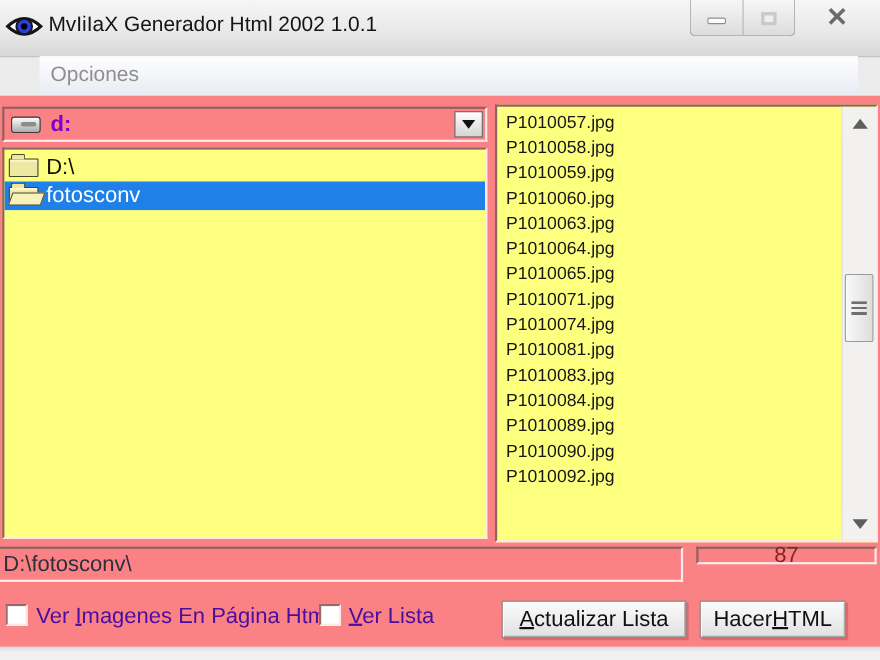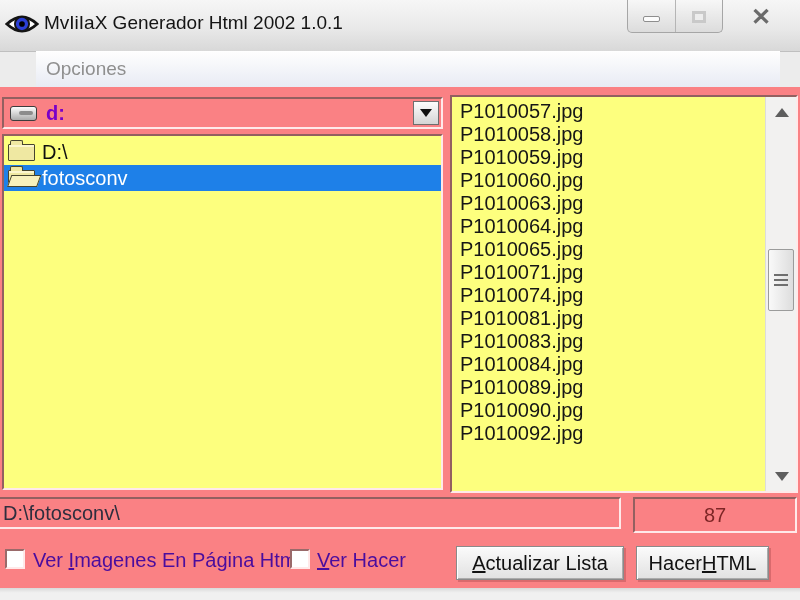--- a/index.html
+++ b/index.html
@@ -63,42 +63,42 @@
     border-radius:1px;position:relative;flex:0 0 auto;box-shadow:inset 0 2px 0 #FBF6CE;}
   .folder-icon::before{content:"";position:absolute;top:-5px;left:1px;width:11px;height:4px;
     background:#EFE8A2;border:1px solid #46452F;border-bottom:none;border-radius:2px 2px 0 0;}
   .folder-icon.open::after{content:"";position:absolute;left:-2px;bottom:-1px;width:28px;height:10px;
     background:#F7F1BC;border:1px solid #46452F;transform:skewX(-20deg);transform-origin:bottom left;}
 
   
   .file-list{position:absolute;left:450px;top:8px;width:348px;height:398px;
     background:var(--list-bg);overflow:hidden;}
   .file-items{position:absolute;left:8px;top:3px;right:34px;bottom:2px;overflow:hidden;}
-  .file-item{height:23px;line-height:23px;font-size:20px;color:#161616;white-space:nowrap;}
+  .file-item{height:23px;line-height:23px;font-size:16px;color:#161616;white-space:nowrap;}
 
   
   .scrollbar{position:absolute;top:0;right:0;bottom:0;width:31px;background:#F2F1F0;
     border-left:1px solid #DCDCDC;}
   .sb-btn{position:absolute;left:0;width:31px;height:30px;display:flex;align-items:center;
     justify-content:center;background:#F2F1F0;}
   .sb-up{top:0;} .sb-down{bottom:0;}
   .tri-up{width:0;height:0;border-left:7px solid transparent;border-right:7px solid transparent;
     border-bottom:9px solid #5E5E5E;}
   .tri-down{width:0;height:0;border-left:7px solid transparent;border-right:7px solid transparent;
     border-top:9px solid #5E5E5E;}
   .sb-thumb{position:absolute;left:2px;top:152px;width:26px;height:62px;
     background:linear-gradient(90deg,#F9F9F9,#DDDDDD);border:1px solid #9B9B9B;border-radius:2px;}
   .sb-thumb::after{content:"";position:absolute;left:5px;right:5px;top:24px;height:13px;
     background:repeating-linear-gradient(#6E6E6E 0 2px,transparent 2px 5px);}
 
   
   .path-box{position:absolute;left:-3px;top:410px;width:624px;height:32px;
     background:var(--client-bg);display:flex;align-items:center;}
   .path-text{margin-left:4px;font-size:20px;color:var(--path-text);white-space:nowrap;}
-  .count-box{position:absolute;left:633px;top:410px;width:164px;height:36px;
+  .count-box{position:absolute;left:633px;top:410px;width:164px;height:16px;
     background:var(--client-bg);display:flex;align-items:center;justify-content:center;}
   .count-text{font-size:20px;color:var(--count-text);}
 
   
   .checkbox{position:absolute;width:20px;height:20px;background:#FFFFFF;
     border-top:2px solid #9A6A6A;border-left:2px solid #9A6A6A;
     border-bottom:2px solid #FFE9E9;border-right:2px solid #FFE9E9;}
   .cb1{left:5px;top:462px;} .cb2{left:290px;top:462px;}
   .cb-label{position:absolute;top:462px;font-size:20px;color:var(--label-text);white-space:nowrap;}
   .cb-label-1{left:33px;} .cb-label-2{left:317px;}
@@ -194,21 +194,21 @@
   </div>
 
   <div class="count-box sunken">
     <span class="count-text">87</span>
   </div>
 
   <div class="checkbox cb1"></div>
   <div class="cb-label cb-label-1"><span>Ver </span><u>I</u><span>magenes En Página Html</span></div>
 
   <div class="checkbox cb2"></div>
-  <div class="cb-label cb-label-2"><span></span><u>V</u><span>er Hacer</span></div>
+  <div class="cb-label cb-label-2"><span></span><u>V</u><span>er Lista</span></div>
 
   <div class="win-btn btn-actualizar">
       <span></span>
       <u>A</u>
       <span>ctualizar Lista</span>
     </div>
 
   <div class="win-btn btn-hacer">
       <span>Hacer </span>
       <u>H</u>

